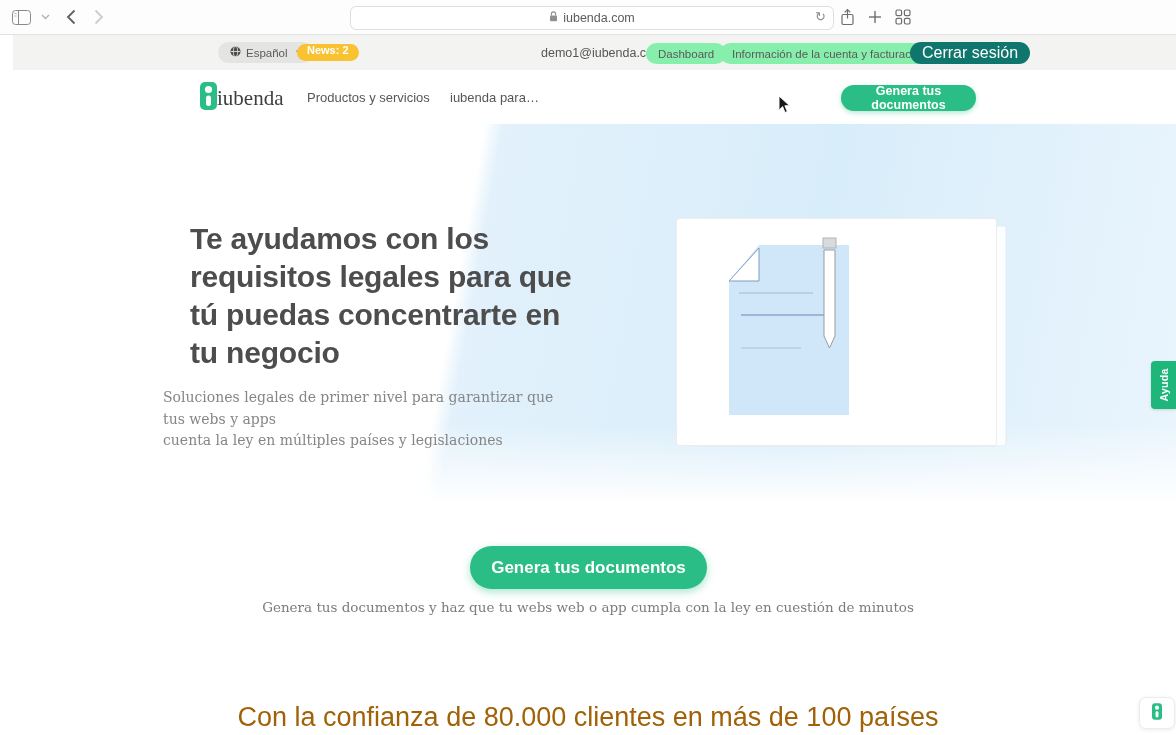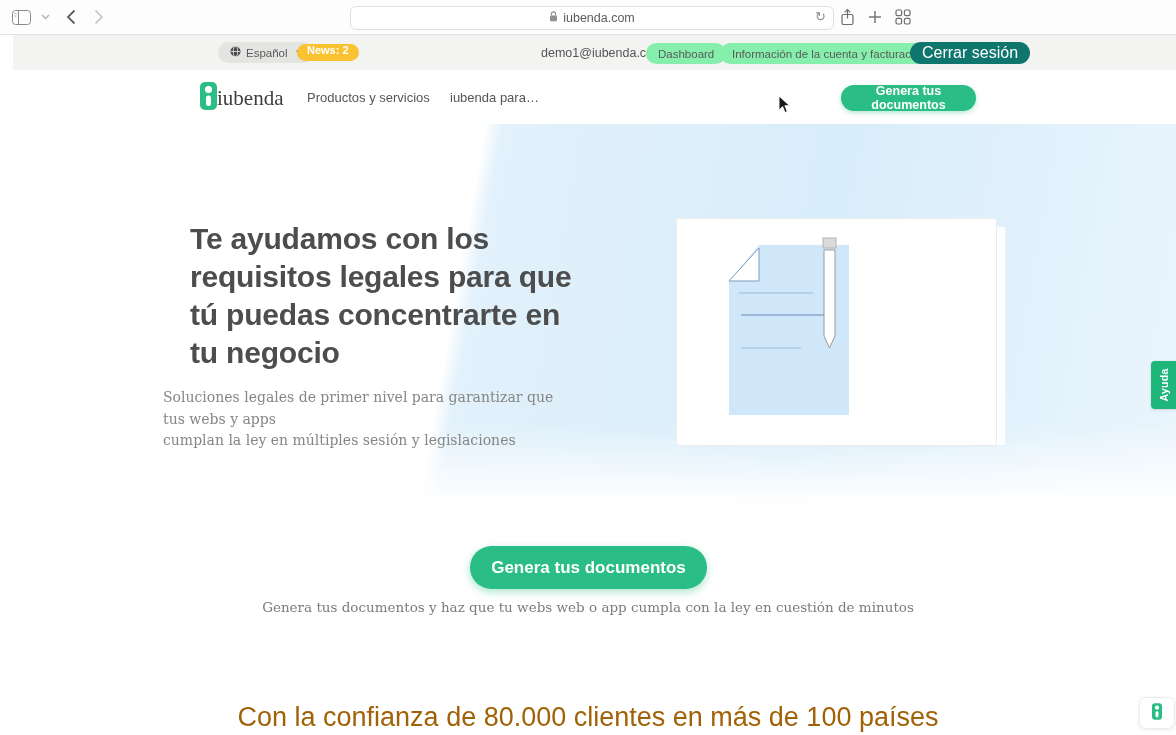--- a/index.html
+++ b/index.html
@@ -182,21 +182,21 @@
     <div class="nav-link l2">iubenda para…</div>
     <button class="nav-cta">Genera tus documentos</button>
   </div>
 
   <div class="hero">
     <div class="hero-title">Te ayudamos con los
 requisitos legales para que
 tú puedas concentrarte en
 tu negocio</div>
     <div class="hero-sub">Soluciones legales de primer nivel para garantizar que tus webs y apps
-cumplan la ley en múltiples sesión y legislaciones</div>
+cuenta la ley en múltiples países y legislaciones</div>
 
     <div class="illus">
       <svg width="340" height="235" viewBox="0 0 340 235">
         <rect x="22" y="8" width="308" height="220" rx="2" fill="#fbfdff" stroke="#e2ecf3"></rect>
         <rect x="11" y="4" width="308" height="224" rx="2" fill="#ffffff" stroke="#e9eef2"></rect>
         <rect x="0.5" y="0.5" width="320" height="227" rx="3" fill="#ffffff" stroke="#ececec"></rect>
         <path d="M53 63 L83 27 L173 27 L173 197 L53 197 Z" fill="#cfe7f8"></path>
         <path d="M53 63 L83 30 L83 63 Z" fill="#ffffff" stroke="#7d9cc0" stroke-width="1"></path>
         <line x1="63" y1="75" x2="137" y2="75" stroke="#9fb8d8" stroke-width="1.2"></line>
         <line x1="65" y1="97" x2="152" y2="97" stroke="#8aa6cb" stroke-width="1.4"></line>

